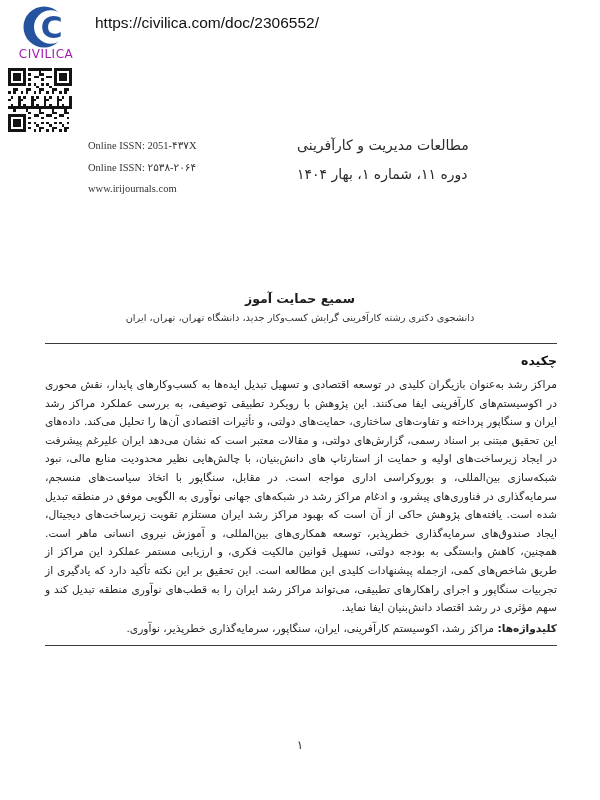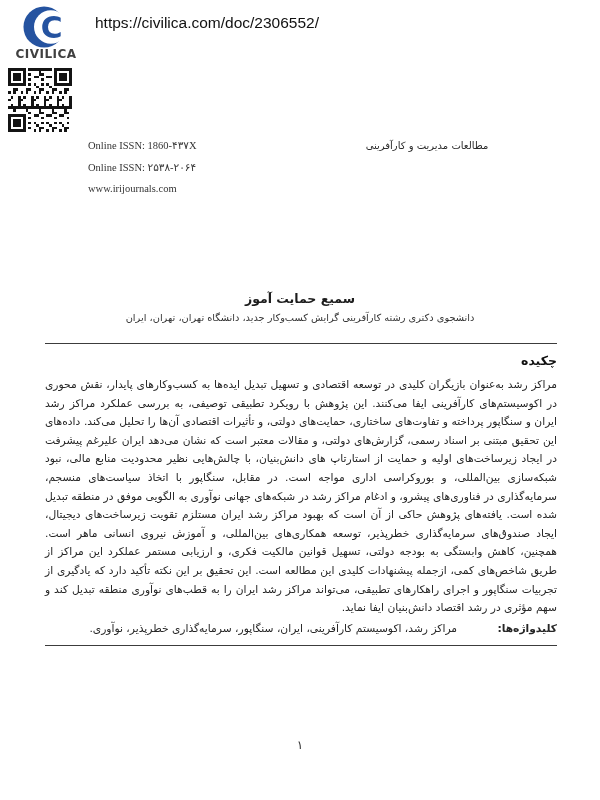--- a/index.html
+++ b/index.html
@@ -5,35 +5,35 @@
   * { margin:0; padding:0; box-sizing:border-box; }
   html,body { background:#888; }
   body { font-family:"DejaVu Sans", sans-serif; }
   .page {
     position:relative; width:600px; height:800px; margin:0 auto;
     background:#ffffff; color:#222; overflow:hidden;
   }
   
   .logo-wrap { position:absolute; left:8px; top:5px; width:76px; text-align:center; }
   .logo-svg { width:46px; height:44px; display:block; margin:0 auto; }
-  .logo-text { font-size:12px; font-weight:bold; letter-spacing:0.5px; color:#404040; margin-top:-2px; }
+  .logo-text { font-size:12px; font-weight:normal; letter-spacing:0.5px; color:#a21caf; margin-top:-2px; }
   .doc-url {
     position:absolute; left:95px; top:14px;
     font-family:Liberation Sans, sans-serif; font-size:15.5px; color:#111;
     text-decoration:none;
   }
   .qr { position:absolute; left:8px; top:68px; width:64px; height:64px; }
   .issn-block {
     position:absolute; left:88px; top:139px;
     font-family:"Liberation Serif", serif; font-size:10.5px; color:#333;
   }
   .issn-block .line { margin-bottom:10px; }
   .journal-block {
     position:absolute; right:43px; top:131px; width:260px;
-    direction:rtl; text-align:center; font-size:10px; color:#2a2a2a; line-height:29px;
+    direction:rtl; text-align:left; font-size:14px; color:#2a2a2a; line-height:29px;
   }
   
   .article-title {
     position:absolute; top:231px; left:55px; right:55px;
     direction:rtl; text-align:center; font-size:15.5px; font-weight:bold;
     line-height:26px; color:#111;
   }
   .author-name {
     position:absolute; top:291px; left:0; right:0;
     direction:rtl; text-align:center; font-size:12.5px; font-weight:bold; color:#1c1c1c;
@@ -49,21 +49,21 @@
     direction:rtl; font-size:12.5px; font-weight:bold;
     margin:9px 0 8px 0; color:#111;
   }
   .abstract-text {
     direction:rtl; text-align:justify; font-size:10.7px; line-height:18.6px; color:#262626;
   }
   .keywords-line {
     direction:rtl; text-align:right; font-size:10.7px; line-height:18.6px;
     margin-top:2px; color:#262626;
   }
-  .keywords-line .kw-label { font-weight:bold;margin-left:37px; }
+  .keywords-line .kw-label { font-weight:bold; }
   .rule.bottom { margin-top:7px; }
   
   .page-number {
     position:absolute; bottom:48px; left:0; right:0;
     text-align:center; font-size:12px; color:#333;
   }
 </style>
 </head>
 <body>
 
@@ -244,31 +244,32 @@
       <rect x="0" y="18" width="7" height="1" fill="#141414"></rect>
       <rect x="0" y="24" width="7" height="1" fill="#141414"></rect>
       <rect x="0" y="18" width="1" height="7" fill="#141414"></rect>
       <rect x="6" y="18" width="1" height="7" fill="#141414"></rect>
       <rect x="2" y="20" width="3" height="3" fill="#141414"></rect>
     </svg>
 
   <div class="issn-block">
     <div class="line">
       <span>Online ISSN</span>:
-      <span>1860-۴۳۷X</span>
+      <span>2051-۴۳۷X</span>
     </div>
     <div class="line">
       <span>Online ISSN</span>:
       <span>۲۵۳۸-۲۰۶۴</span>
     </div>
     <div class="line">www.irijournals.com</div>
   </div>
 
   <div class="journal-block">
     <div>مطالعات مدیریت و کارآفرینی</div>
+    <div>دوره ۱۱، شماره ۱، بهار ۱۴۰۴</div>
   </div>
 
 
   <div class="author-name">سمیع حمایت آموز</div>
   <div class="affiliation">دانشجوی دکتری رشته کارآفرینی گرایش کسب‌وکار جدید، دانشگاه تهران، تهران، ایران</div>
 
   <div class="content-block">
     <hr class="rule">
     <h2 class="abstract-heading">چکیده</h2>
     <p class="abstract-text">مراکز رشد به‌عنوان بازیگران کلیدی در توسعه اقتصادی و تسهیل تبدیل ایده‌ها به کسب‌وکارهای پایدار، نقش محوری در اکوسیستم‌های کارآفرینی ایفا می‌کنند. این پژوهش با رویکرد تطبیقی توصیفی، به بررسی عملکرد مراکز رشد ایران و سنگاپور پرداخته و تفاوت‌های ساختاری، حمایت‌های دولتی، و تأثیرات اقتصادی آن‌ها را تحلیل می‌کند. داده‌های این تحقیق مبتنی بر اسناد رسمی، گزارش‌های دولتی، و مقالات معتبر است که نشان می‌دهد ایران علیرغم پیشرفت در ایجاد زیرساخت‌های اولیه و حمایت از استارتاپ های دانش‌بنیان، با چالش‌هایی نظیر محدودیت منابع مالی، نبود شبکه‌سازی بین‌المللی، و بوروکراسی اداری مواجه است. در مقابل، سنگاپور با اتخاذ سیاست‌های منسجم، سرمایه‌گذاری در فناوری‌های پیشرو، و ادغام مراکز رشد در شبکه‌های جهانی نوآوری به الگویی موفق در منطقه تبدیل شده است. یافته‌های پژوهش حاکی از آن است که بهبود مراکز رشد ایران مستلزم تقویت زیرساخت‌های دیجیتال، ایجاد صندوق‌های سرمایه‌گذاری خطرپذیر، توسعه همکاری‌های بین‌المللی، و آموزش نیروی انسانی ماهر است. همچنین، کاهش وابستگی به بودجه دولتی، تسهیل قوانین مالکیت فکری، و ارزیابی مستمر عملکرد این مراکز از طریق شاخص‌های کمی، ازجمله پیشنهادات کلیدی این مطالعه است. این تحقیق بر این نکته تأکید دارد که یادگیری از تجربیات سنگاپور و اجرای راهکارهای تطبیقی، می‌تواند مراکز رشد ایران را به قطب‌های نوآوری منطقه تبدیل کند و سهم مؤثری در رشد اقتصاد دانش‌بنیان ایفا نماید.</p>

